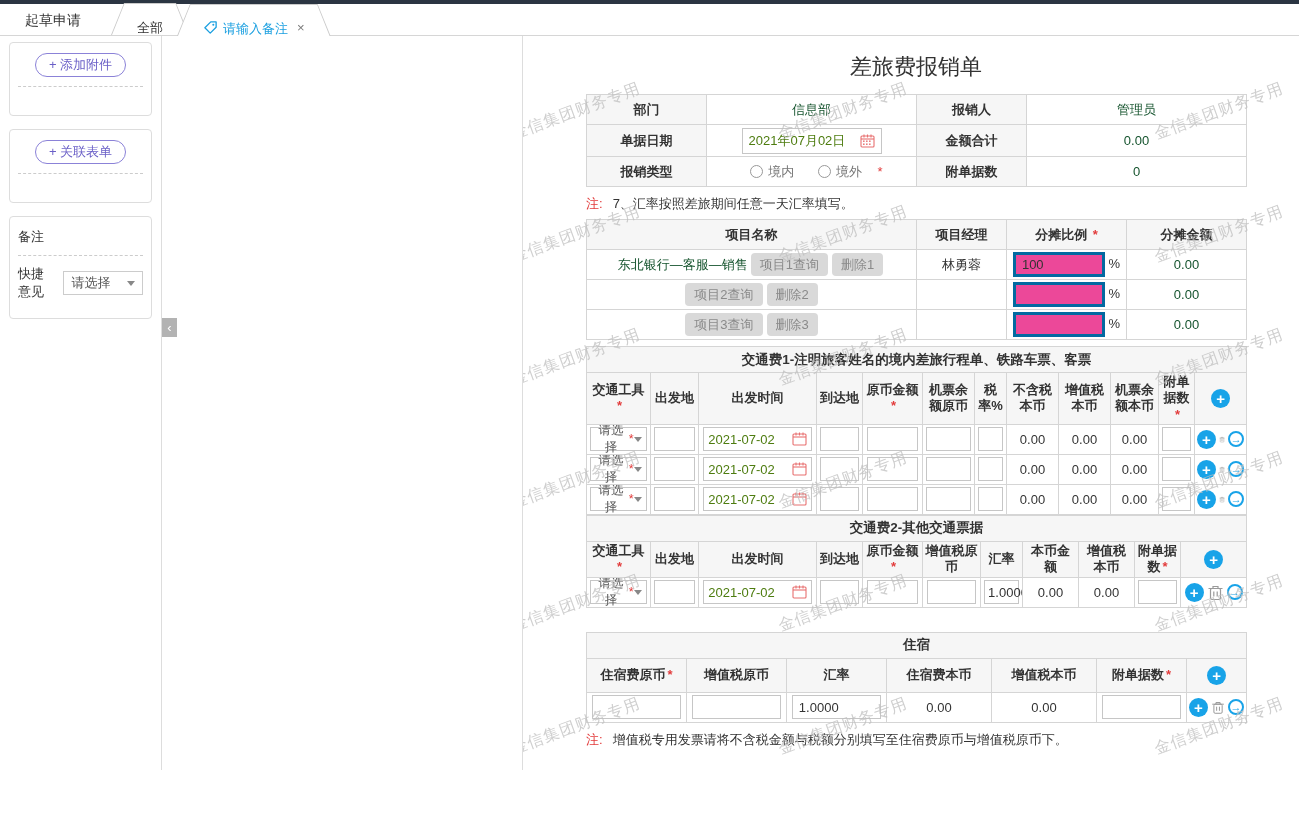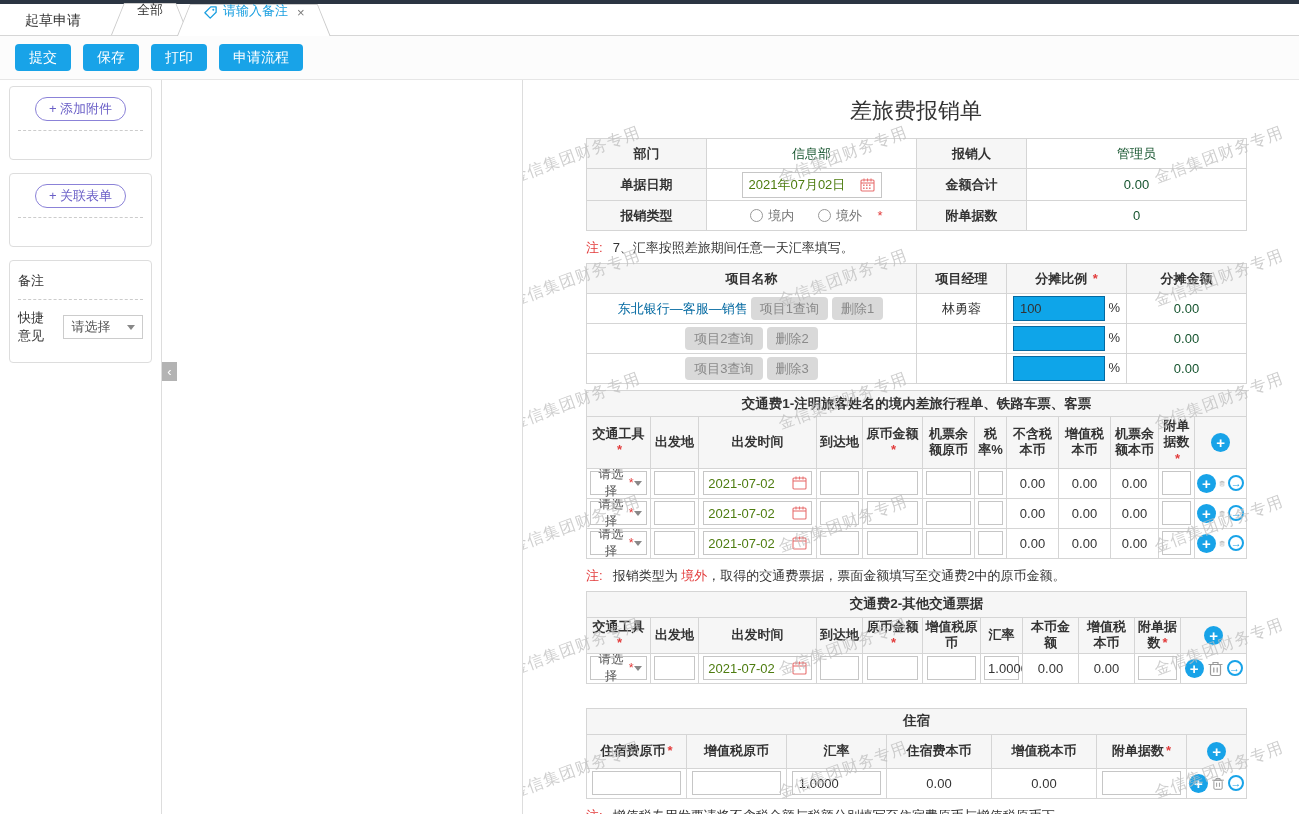--- a/index.html
+++ b/index.html
@@ -2,21 +2,21 @@
 <html><head>
 <meta charset="utf-8">
 <style>
 *{box-sizing:border-box;margin:0;padding:0}
 html,body{width:1299px;height:814px;overflow:hidden}
 body{font-family:"Liberation Sans","DejaVu Sans",sans-serif;font-size:13px;color:#333;background:#fff}
 .page{position:relative;width:1299px;height:814px;background:#fff}
 .topstrip{height:4px;background:#2b3542}
 .tabbar{height:32px;background:#fff;border-bottom:1px solid #d6d6d6;display:flex;align-items:flex-end}
 .pagelabel{line-height:30px;padding:0 30px 0 25px;font-size:14px;color:#333}
-.tab{position:relative;height:28px;display:flex;align-items:flex-end;gap:5px;padding:16px 26px;margin-right:-12px}
+.tab{position:relative;height:28px;display:flex;align-items:flex-start;gap:5px;padding:16px 26px;margin-right:-12px}
 .tab .shape{position:absolute;inset:0;clip-path:polygon(13px 0,calc(100% - 13px) 0,100% 100%,0 100%);background:#cbcbcb}
 .tab .shape::after{content:"";position:absolute;left:1px;right:1px;top:1px;bottom:0;clip-path:polygon(12.4px 0,calc(100% - 12.4px) 0,100% 100%,0 100%);background:#fff}
 .tab>*:not(.shape){position:relative;z-index:1}
 .tab.active{margin-bottom:-1px;height:29px}
 .tab.active .tlabel{color:#1a9fe0}
 .tab .close{color:#7a7a7a;font-size:13px;margin-left:4px}
 .toolbar{height:44px;background:#fcfcfc;border-bottom:1px solid #e6e6e6;display:flex;align-items:center;gap:12px;padding:0 15px}
 .btn{background:#18a3e8;color:#fff;border:none;border-radius:4px;height:27px;padding:0 14px;font-size:14px;font-family:inherit;cursor:pointer}
 .main{display:flex;height:734px}
 .sidebar{width:162px;border-right:1px solid #ddd;background:#fff;padding:6px 9px}
@@ -43,23 +43,23 @@
 .dark{color:#4d7c0f}
 .req{color:#e23b3b;margin-left:2px}
 .note{margin:8px 0 6px;font-size:13px;text-align:left}
 .note .pre{color:#e23b3b;margin-right:10px}
 .note .hl{color:#e23b3b}
 .inp{display:inline-flex;align-items:center;border:1px solid #c6c6c6;height:24px;background:#fff;vertical-align:middle}
 .date-inp{justify-content:space-between;padding:0 4px;width:96%}
 .sel-inp{justify-content:space-between;padding:0 4px;width:95%;color:#555;font-size:12.5px}
 .txt-inp{width:94%}
 .big-date{width:140px;height:26px;justify-content:space-between;padding:0 6px}
-.ratio-inp{width:92px;height:25px;border:1px solid #0369a1;display:inline-flex;align-items:center;padding:0 6px;background:#0ea5e9;vertical-align:middle}
+.ratio-inp{width:92px;height:25px;border:3px solid #0369a1;display:inline-flex;align-items:center;padding:0 6px;background:#ec4899;vertical-align:middle}
 .pill{display:inline-block;background:#d9d9d9;color:#8a8a8a;border-radius:4px;padding:2.5px 9px;font-size:13px;margin:0 2px;cursor:pointer}
-.proj-name{color:#0369a1;margin-right:1px}
+.proj-name{color:#14532d;margin-right:1px}
 .icon-plus{display:inline-flex;width:19px;height:19px;border-radius:50%;background:#18a3e8;color:#fff;align-items:center;justify-content:center;font-size:15px;font-weight:bold;line-height:1;cursor:pointer;flex:none}
 .icon-arrow{display:inline-flex;width:16px;height:16px;border-radius:50%;border:2px solid #18a3e8;color:#18a3e8;align-items:center;justify-content:center;font-size:11px;font-weight:bold;cursor:pointer;flex:none}
 .icons{display:flex;align-items:center;justify-content:center;gap:3px}
 .radio{display:inline-block;width:13px;height:13px;border:1px solid #999;border-radius:50%;background:#fff;vertical-align:-2px;margin-right:5px}
 .radio-group{color:#777}
 .radio-item{margin:0 10px}
 .wm{position:absolute;transform:rotate(-20deg);color:#bfbfbf;opacity:.75;font-size:16px;white-space:nowrap;pointer-events:none;letter-spacing:1px;z-index:5}
 .wmlayer{position:absolute;inset:0;overflow:hidden;pointer-events:none;z-index:5}
 .gap24{height:24px}
 </style>
@@ -81,26 +81,20 @@
         <svg width="15" height="15" viewBox="0 0 16 16">
             <path d="M2 8.3 8.3 2H14v5.7L7.7 14z" fill="none" stroke="#1a9fe0" stroke-width="1.4" stroke-linejoin="round"></path>
             <circle cx="11" cy="5" r="1.1" fill="#1a9fe0"></circle>
           </svg>
       </span>
       <span class="tlabel">请输入备注</span>
       <span class="close">×</span>
     </div>
   </div>
 
-  <div class="toolbar">
-    <button class="btn">提交</button>
-    <button class="btn">保存</button>
-    <button class="btn">打印</button>
-    <button class="btn">申请流程</button>
-  </div>
 
   <div class="main">
 
     <div class="sidebar">
       <div class="card">
         <div class="btnrow">
           <span class="outline-btn">+ 添加附件</span>
         </div>
         <div class="cardspace"></div>
       </div>
@@ -391,23 +385,20 @@
                         <path d="M1.5 4.5h14M6 4.5v-2h5v2M6.8 7.5v5M10.2 7.5v5"></path>
                       </g>
                     </svg>
                     <span class="icon-arrow">→</span>
                   </span>
                 </td>
           </tr>
         </tbody>
           </table>
 
-        <div class="note">
-          <span class="pre">注:</span><span>报销类型为</span> <span class="hl">境外</span><span>，取得的交通费票据，票面金额填写至交通费2中的原币金额。</span>
-        </div>
 
         <table>
           <colgroup>
               <col style="width:64px">
               <col style="width:48px">
               <col style="width:118px">
               <col style="width:46px">
               <col style="width:60px">
               <col style="width:58px">
               <col style="width:42px">

